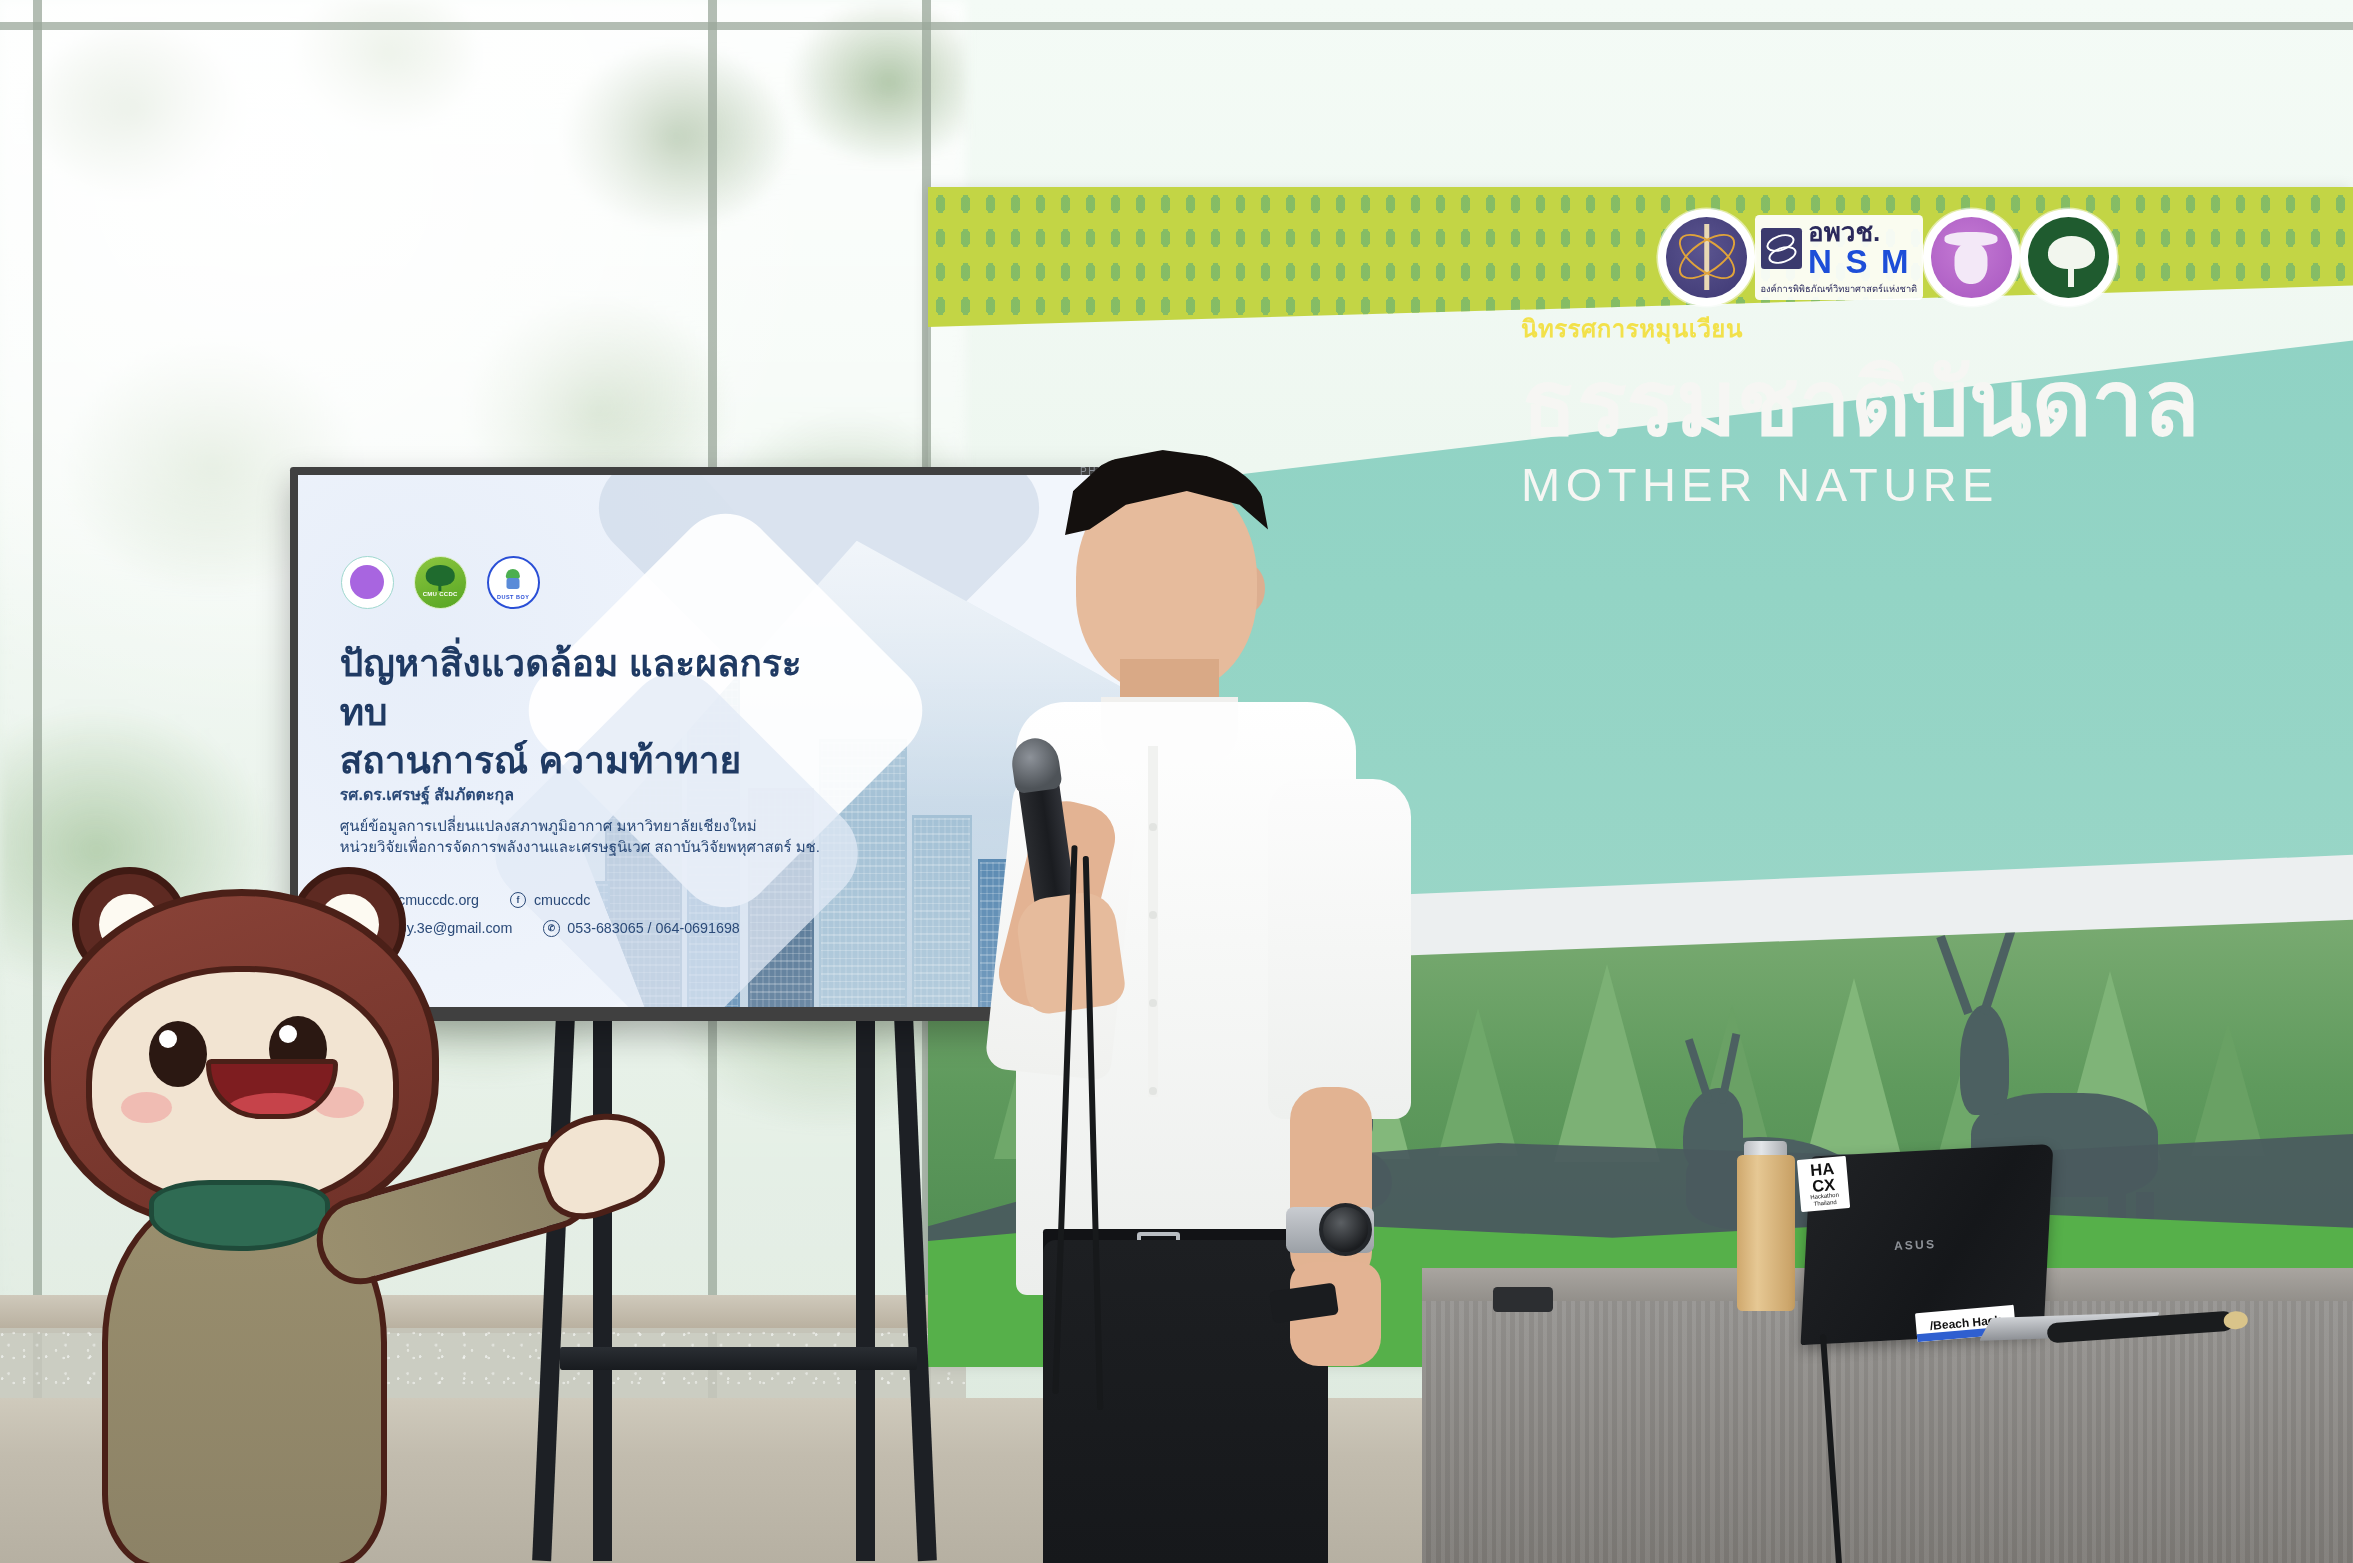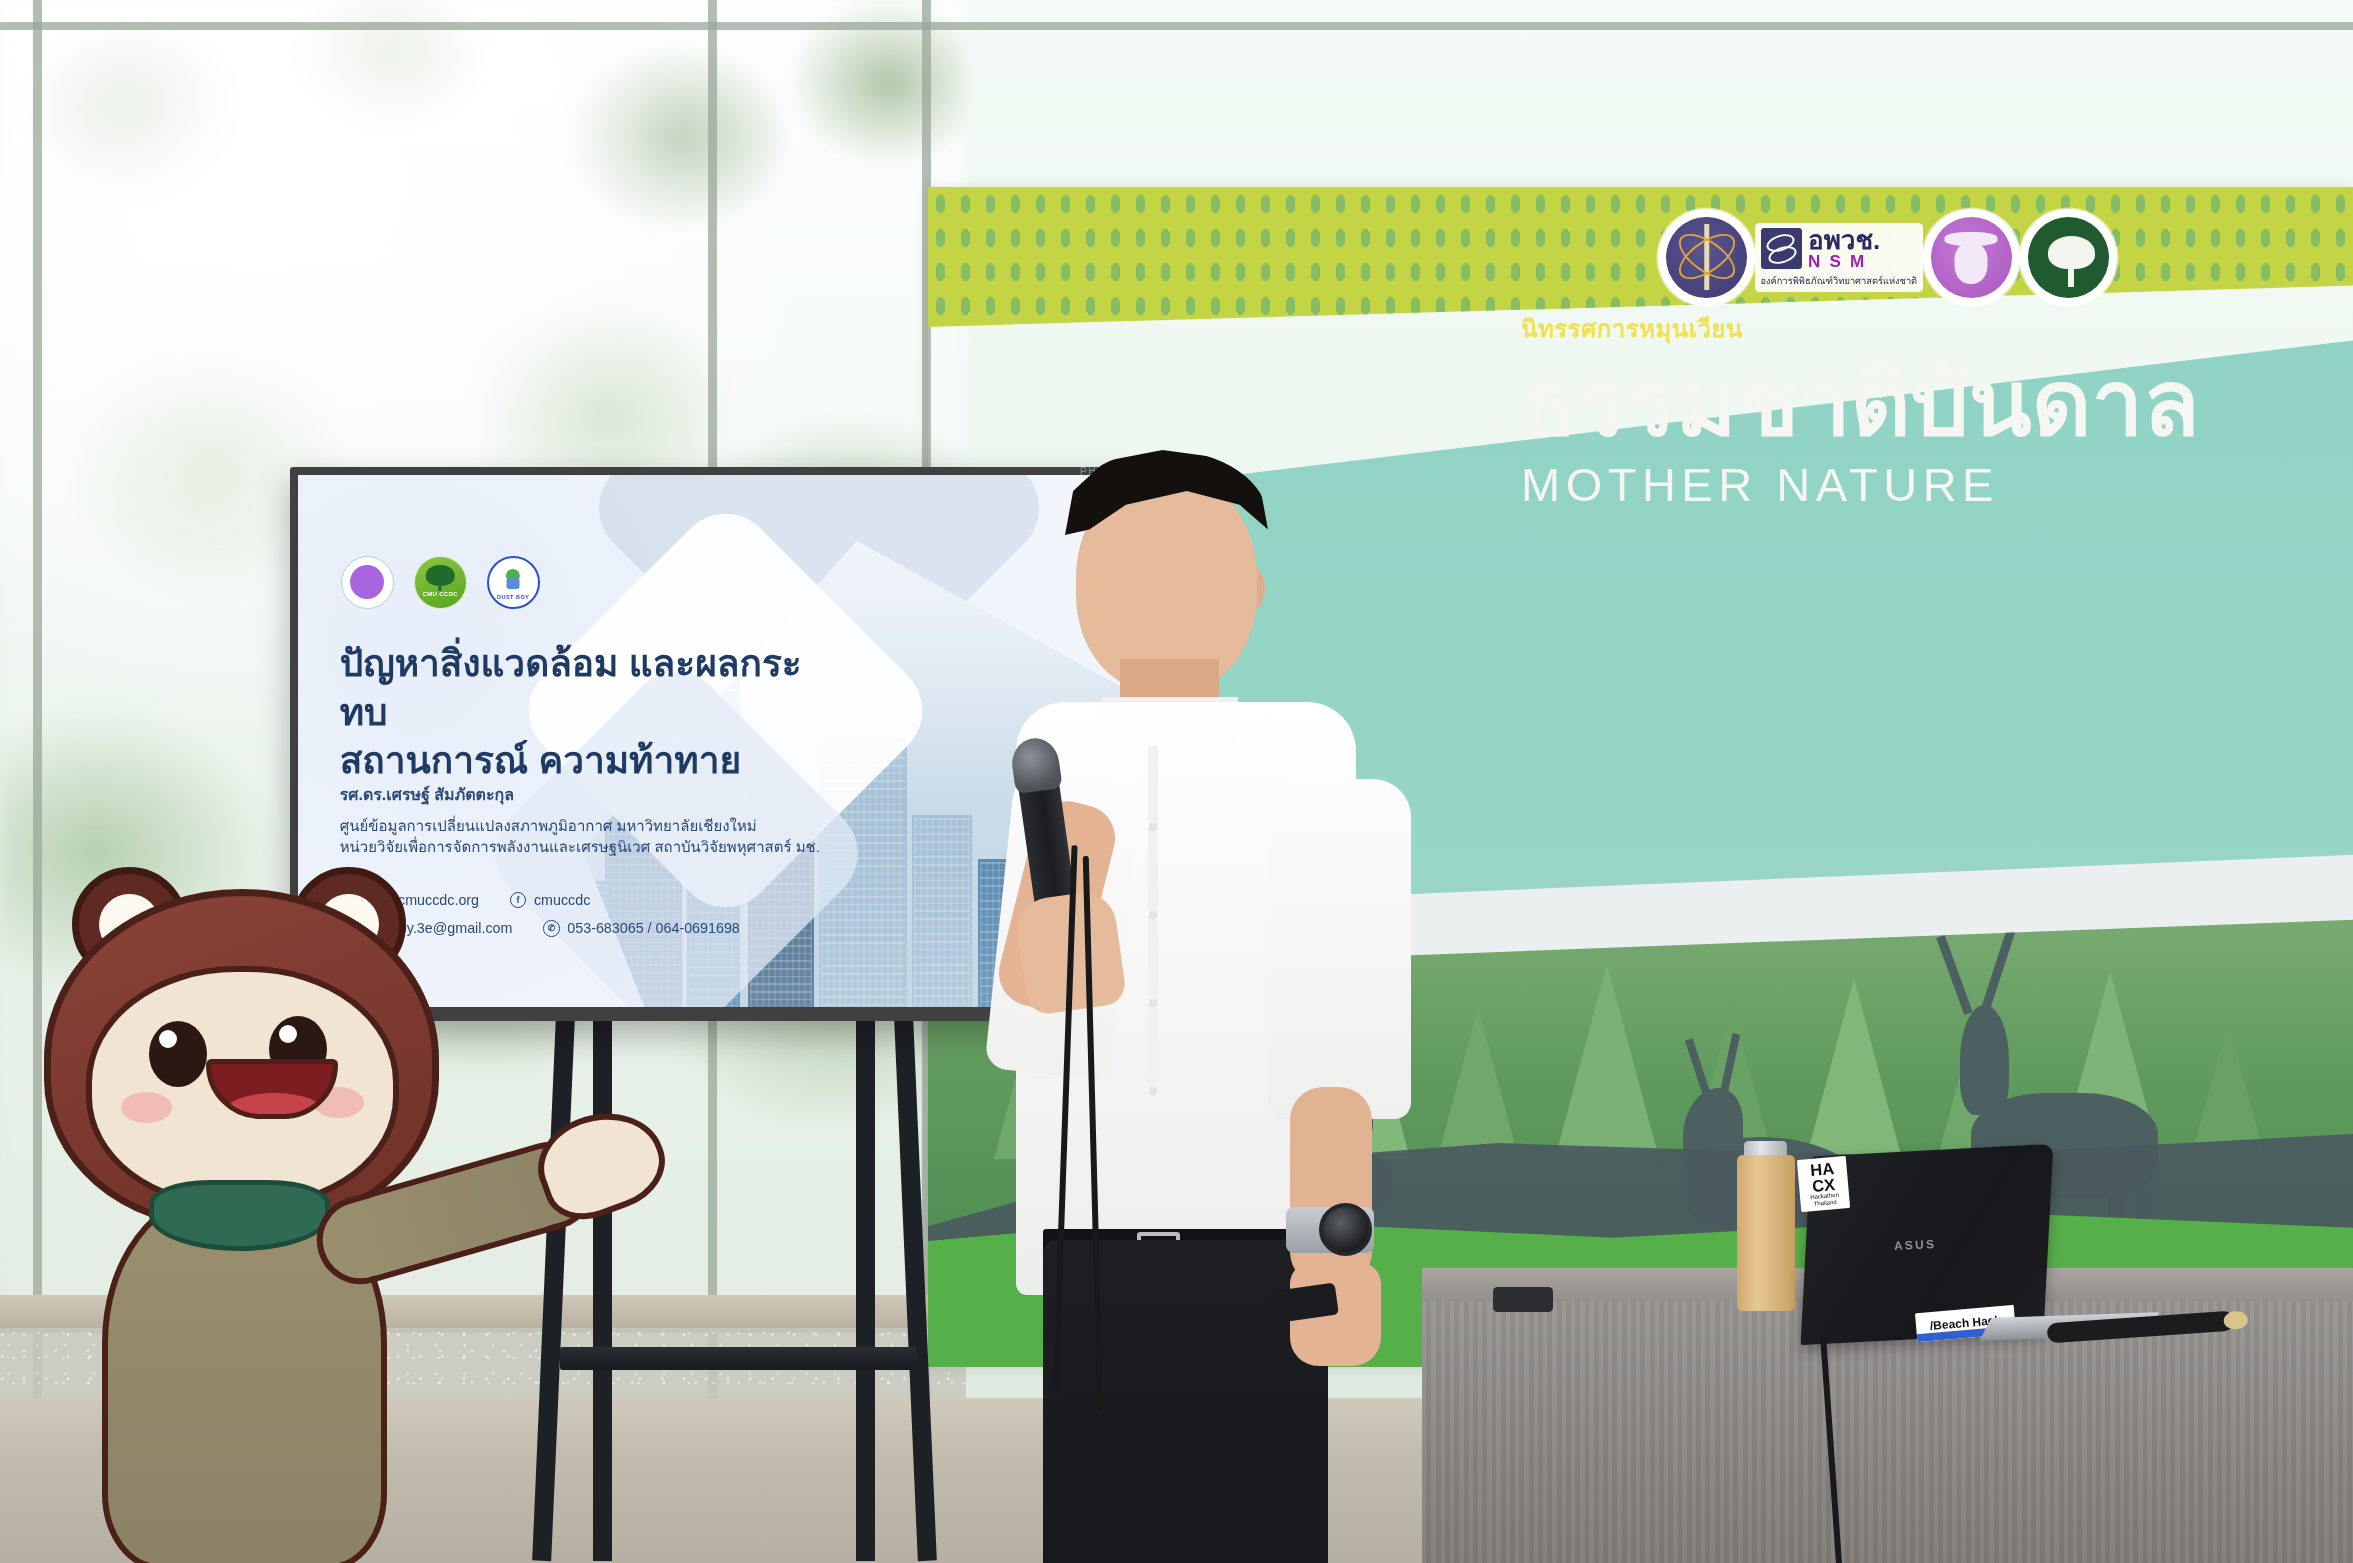--- a/index.html
+++ b/index.html
@@ -119,21 +119,21 @@
     padding:4.4px 5.5px; background:rgba(255,255,255,.92); border-radius:4.4px;
   }
   .nsm-row{ display:flex; align-items:center; gap:6.6px; }
   .nsm-mark{ width:41px; height:41px; background:#3b3a6e; border-radius:3.3px; position:relative; overflow:hidden;}
   .nsm-mark::before, .nsm-mark::after{
     content:""; position:absolute; border:2.2px solid #fff; border-radius:50%;
   }
   .nsm-mark::before{ left:5.5px; top:6.6px; width:25px; height:12px; transform:rotate(-18deg); }
   .nsm-mark::after{ left:7.7px; top:18.7px; width:25px; height:12px; transform:rotate(-18deg); }
   .nsm-th{ font-size:26px; font-weight:bold; color:#2b2a5c; line-height:1; }
-  .nsm-en{ font-size:17px; font-weight:bold; color:#a21caf; letter-spacing:2.2px; line-height:1; }
+  .nsm-en{ font-size:33px; font-weight:bold; color:#1d4ed8; letter-spacing:2.2px; line-height:1; }
   .nsm-sub{ font-size:9.3px; color:#2b2a5c; margin-top:1.6px; }
 
   .banner-head{
     position:absolute; left:593px; top:122px; width:834px; text-align:left;
   }
   .banner-eyebrow{ font-size:24px; color:#f2e14a; font-weight:bold; letter-spacing:0.5px; }
   .banner-th{
     font-size:92px; color:#f6f6f3; font-weight:bold; line-height:1.05;
     margin-top:6.6px; white-space:nowrap;
   }

